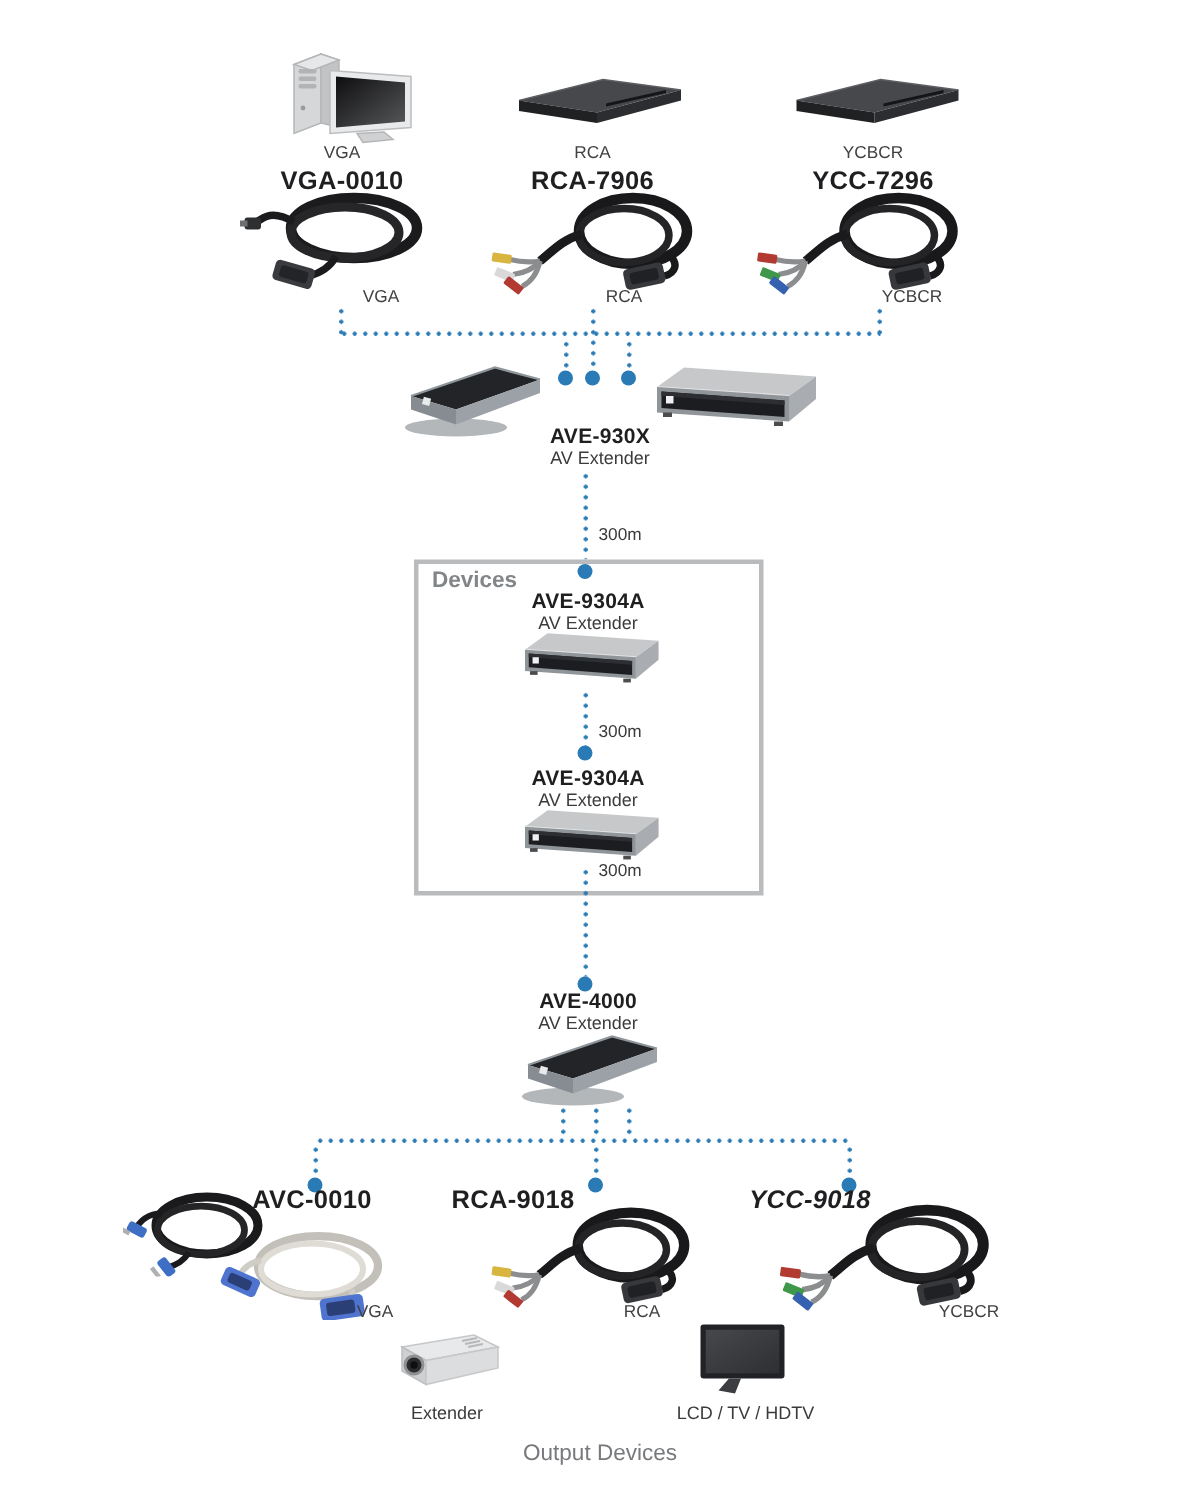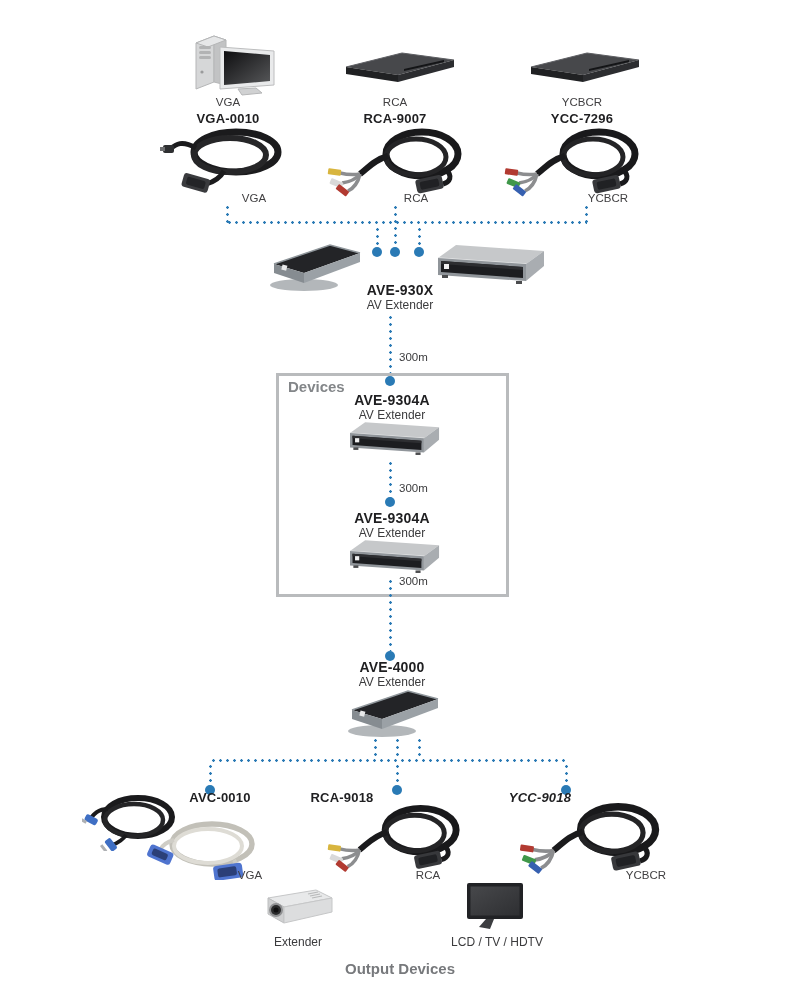--- a/index.html
+++ b/index.html
@@ -3,26 +3,26 @@
 <meta charset="utf-8">
 <style>
   html,body{margin:0;padding:0;background:#ffffff;}
   .canvas{
     position:relative;width:800px;height:997px;background:#ffffff;overflow:hidden;
     font-family:"Liberation Sans","DejaVu Sans",sans-serif;color:#3e3e40;
   }
   .abs{position:absolute;}
   .cx{transform:translateX(-50%);white-space:nowrap;text-align:center;}
   .t-label{font-size:11.5px;color:#414042;}
-  .t-product{font-size:13px;font-weight:bold;color:#1f1f21;letter-spacing:.2px;}
+  .t-product{font-size:17px;font-weight:bold;color:#1f1f21;letter-spacing:.2px;}
   .t-name{font-size:14px;font-weight:bold;color:#1f1f21;letter-spacing:.2px;}
   .t-sub{font-size:12px;color:#3b3b3d;}
   .t-dist{font-size:11.5px;color:#3b3b3d;}
   .t-muted{font-size:15px;font-weight:bold;color:#838689;}
-  .t-section{font-size:15px;font-weight:bold;color:#77797c;}
+  .t-section{font-size:15px;font-weight:normal;color:#77797c;}
   
   .dlv{position:absolute;width:3px;background-image:radial-gradient(circle,#2a7ab5 1.3px,rgba(0,0,0,0) 1.45px);background-size:3px 7px;background-repeat:repeat-y;background-position:center top;}
   .dlh{position:absolute;height:3px;background-image:radial-gradient(circle,#2a7ab5 1.3px,rgba(0,0,0,0) 1.45px);background-size:7px 3px;background-repeat:repeat-x;background-position:left center;}
   .enddot{position:absolute;width:10px;height:10px;border-radius:50%;background:#2a7ab5;}
   .optbox{position:absolute;left:276px;top:373px;width:227px;height:218px;border:3px solid #b9bbbd;background:#ffffff;}
   svg{display:block;}
 </style>
 </head>
 <body>
 
@@ -67,21 +67,21 @@
       <polygon points="58,27 114,12 114,19 58,34" fill="#2c2d30"></polygon>
       <polygon points="64,21 104,12 104,14 64,23" fill="#141517"></polygon>
     </svg>
   </div>
 
   <div class="abs cx t-label" style="left:228px;top:96px;">VGA</div>
   <div class="abs cx t-label" style="left:395px;top:96px;">RCA</div>
   <div class="abs cx t-label" style="left:582px;top:96px;">YCBCR</div>
 
   <div class="abs cx t-product" style="left:228px;top:111px;">VGA-0010</div>
-  <div class="abs cx t-product" style="left:395px;top:111px;">RCA-9007</div>
+  <div class="abs cx t-product" style="left:395px;top:111px;">RCA-7906</div>
   <div class="abs cx t-product" style="left:582px;top:111px;">YCC-7296</div>
 
   <div class="abs" style="left:160px;top:126px;">
     <svg width="132" height="70" viewBox="0 0 132 70">
       <ellipse cx="76" cy="26" rx="42" ry="20" fill="none" stroke="#1b1b1d" stroke-width="7"></ellipse>
       <ellipse cx="70" cy="29" rx="36" ry="17" fill="none" stroke="#262628" stroke-width="6"></ellipse>
       <path d="M36 22 C22 14 16 18 10 23" stroke="#1b1b1d" stroke-width="5" fill="none"></path>
       <rect x="3" y="19" width="11" height="8" rx="2" fill="#2e2f31"></rect>
       <rect x="0" y="21" width="5" height="4" fill="#6e6f71"></rect>
       <path d="M64 45 C60 52 54 56 46 58" stroke="#1b1b1d" stroke-width="5" fill="none"></path>
@@ -234,21 +234,21 @@
   <div class="dlv" style="left:395.5px;top:737px;height:22px;"></div>
   <div class="dlv" style="left:417.5px;top:737px;height:22px;"></div>
   <div class="dlh" style="left:210px;top:759px;width:356px;"></div>
   <div class="dlv" style="left:208.5px;top:763px;height:21px;"></div>
   <div class="dlv" style="left:395.5px;top:763px;height:21px;"></div>
   <div class="dlv" style="left:564.5px;top:763px;height:21px;"></div>
   <div class="enddot" style="left:205px;top:785px;"></div>
   <div class="enddot" style="left:392px;top:785px;"></div>
   <div class="enddot" style="left:561px;top:785px;"></div>
 
-  <div class="abs cx t-product" style="left:208px;top:790px;margin-left:12px;">AVC-0010</div>
+  <div class="abs cx t-product" style="left:208px;top:790px;">AVC-0010</div>
   <div class="abs cx t-product" style="left:342px;top:790px;">RCA-9018</div>
   <div class="abs cx t-product" style="left:540px;top:790px;font-style:italic;">YCC-9018</div>
 
   <div class="abs" style="left:82px;top:793px;">
     <svg width="102" height="58" viewBox="0 0 102 58">
       <ellipse cx="56" cy="24" rx="34" ry="19" fill="none" stroke="#1a1a1c" stroke-width="6"></ellipse>
       <ellipse cx="52" cy="27" rx="29" ry="16" fill="none" stroke="#252527" stroke-width="4.5"></ellipse>
       <path d="M26 16 C16 16 12 21 8 26" stroke="#1a1a1c" stroke-width="4" fill="none"></path>
       <path d="M44 42 C40 48 36 50 30 52" stroke="#1a1a1c" stroke-width="4" fill="none"></path>
       <rect x="3" y="23" width="13" height="7" rx="2" fill="#3f6fc4" transform="rotate(28 9 26)"></rect>

